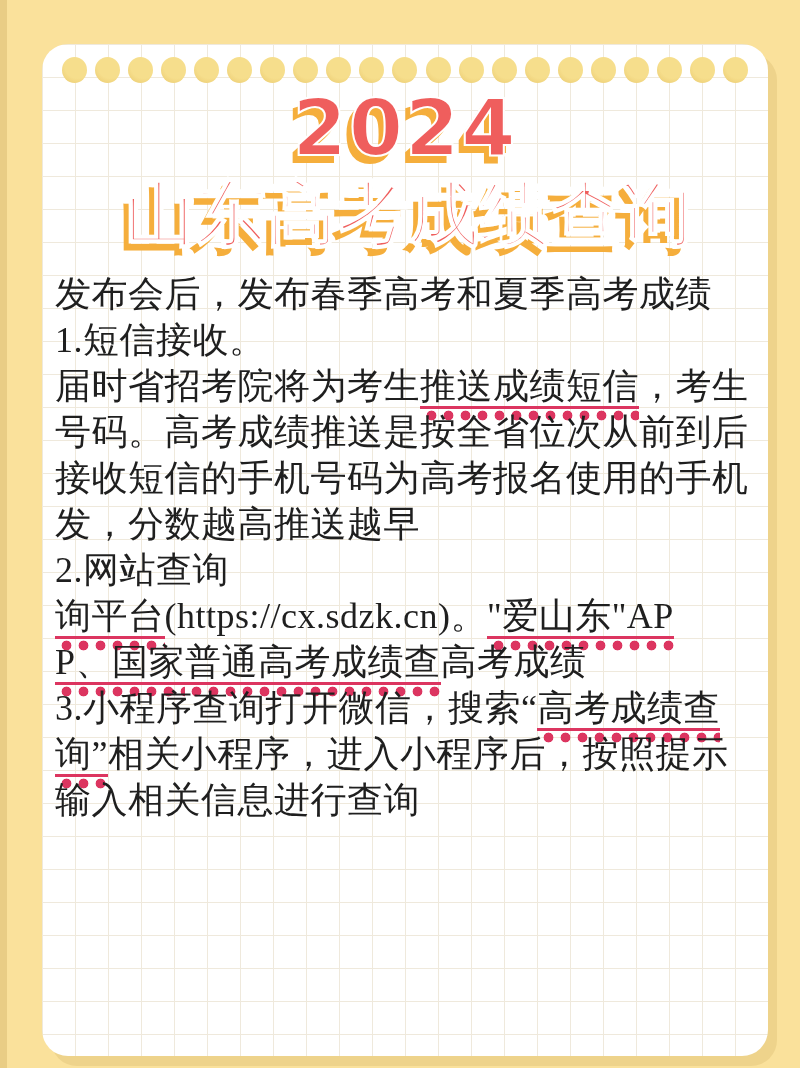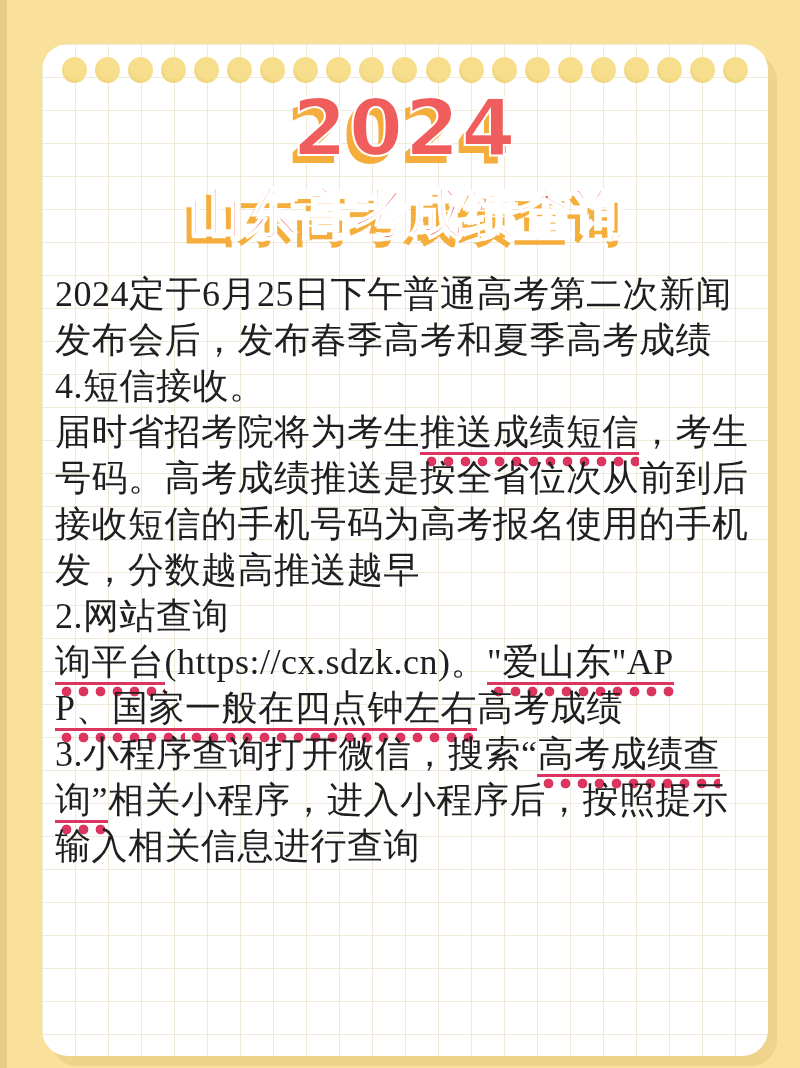--- a/index.html
+++ b/index.html
@@ -34,21 +34,21 @@
   }
   .title1, .title2 {
     margin:0; text-align:center;
     font-family: "DejaVu Sans", sans-serif;
     font-weight: 800;
     color: var(--title-red, #EF5E5D);
     -webkit-text-stroke: 2px var(--title-outline, #FFFFFF);
     text-shadow: -6px 8px 0 var(--title-shadow, #F5AE3C);
   }
   .title1 { margin-top:4px; font-size:78px; line-height:82px; letter-spacing:2px; }
-  .title2 { font-size:54px; line-height:90px; letter-spacing:1px;padding-left:8px; }
+  .title2 { font-size:70px; line-height:90px; letter-spacing:1px;padding-left:8px; }
   .body-text {
     margin: 12px 8px 0 13px;
     font-family: "Liberation Serif", serif;
     font-size: 36px;
     color: var(--text, #1F1F1F);
     letter-spacing: 0.5px;
   }
   .line { height:46px; line-height:46px; white-space:nowrap; }
   .seg-n { }
   .seg-r {
@@ -92,27 +92,26 @@
       <div class="hole"></div>
       <div class="hole"></div>
       <div class="hole"></div>
       <div class="hole"></div>
       <div class="hole"></div>
       <div class="hole"></div>
     </div>
   <h1 class="title1">2024</h1>
   <h2 class="title2">山东高考成绩查询</h2>
   <div class="body-text" id="body-text">
-      <div class="line"><span class="seg-n">2024定于6月25日下午普通高考第二次新闻</span></div>
       <div class="line"><span class="seg-n">发布会后，发布春季高考和夏季高考成绩</span></div>
-      <div class="line"><span class="seg-n">4.短信接收。</span></div>
+      <div class="line"><span class="seg-n">1.短信接收。</span></div>
       <div class="line"><span class="seg-n">届时省招考院将为考生</span><span class="seg-e">推送成绩短信</span><span class="seg-n">，考生</span></div>
       <div class="line"><span class="seg-n">号码。高考成绩推送是按全省位次从前到后</span></div>
       <div class="line"><span class="seg-n">接收短信的手机号码为高考报名使用的手机</span></div>
       <div class="line"><span class="seg-n">发，分数越高推送越早</span></div>
       <div class="line"><span class="seg-n">2.网站查询</span></div>
       <div class="line"><span class="seg-e">询平台</span><span class="seg-n">(https://cx.sdzk.cn)。</span><span class="seg-e">"爱山东"AP</span></div>
-      <div class="line"><span class="seg-e">P、国家</span><span class="seg-e">一般在四点钟左右</span><span class="seg-n">高考成绩</span></div>
+      <div class="line"><span class="seg-e">P、国家</span><span class="seg-e">普通高考成绩查</span><span class="seg-n">高考成绩</span></div>
       <div class="line"><span class="seg-n">3.小程序查询打开微信，搜索“</span><span class="seg-e">高考成绩查</span></div>
       <div class="line"><span class="seg-e">询”</span><span class="seg-n">相关小程序，进入小程序后，按照提示</span></div>
       <div class="line"><span class="seg-n">输入相关信息进行查询</span></div>
     </div>
 </div>
 
 </body></html>

